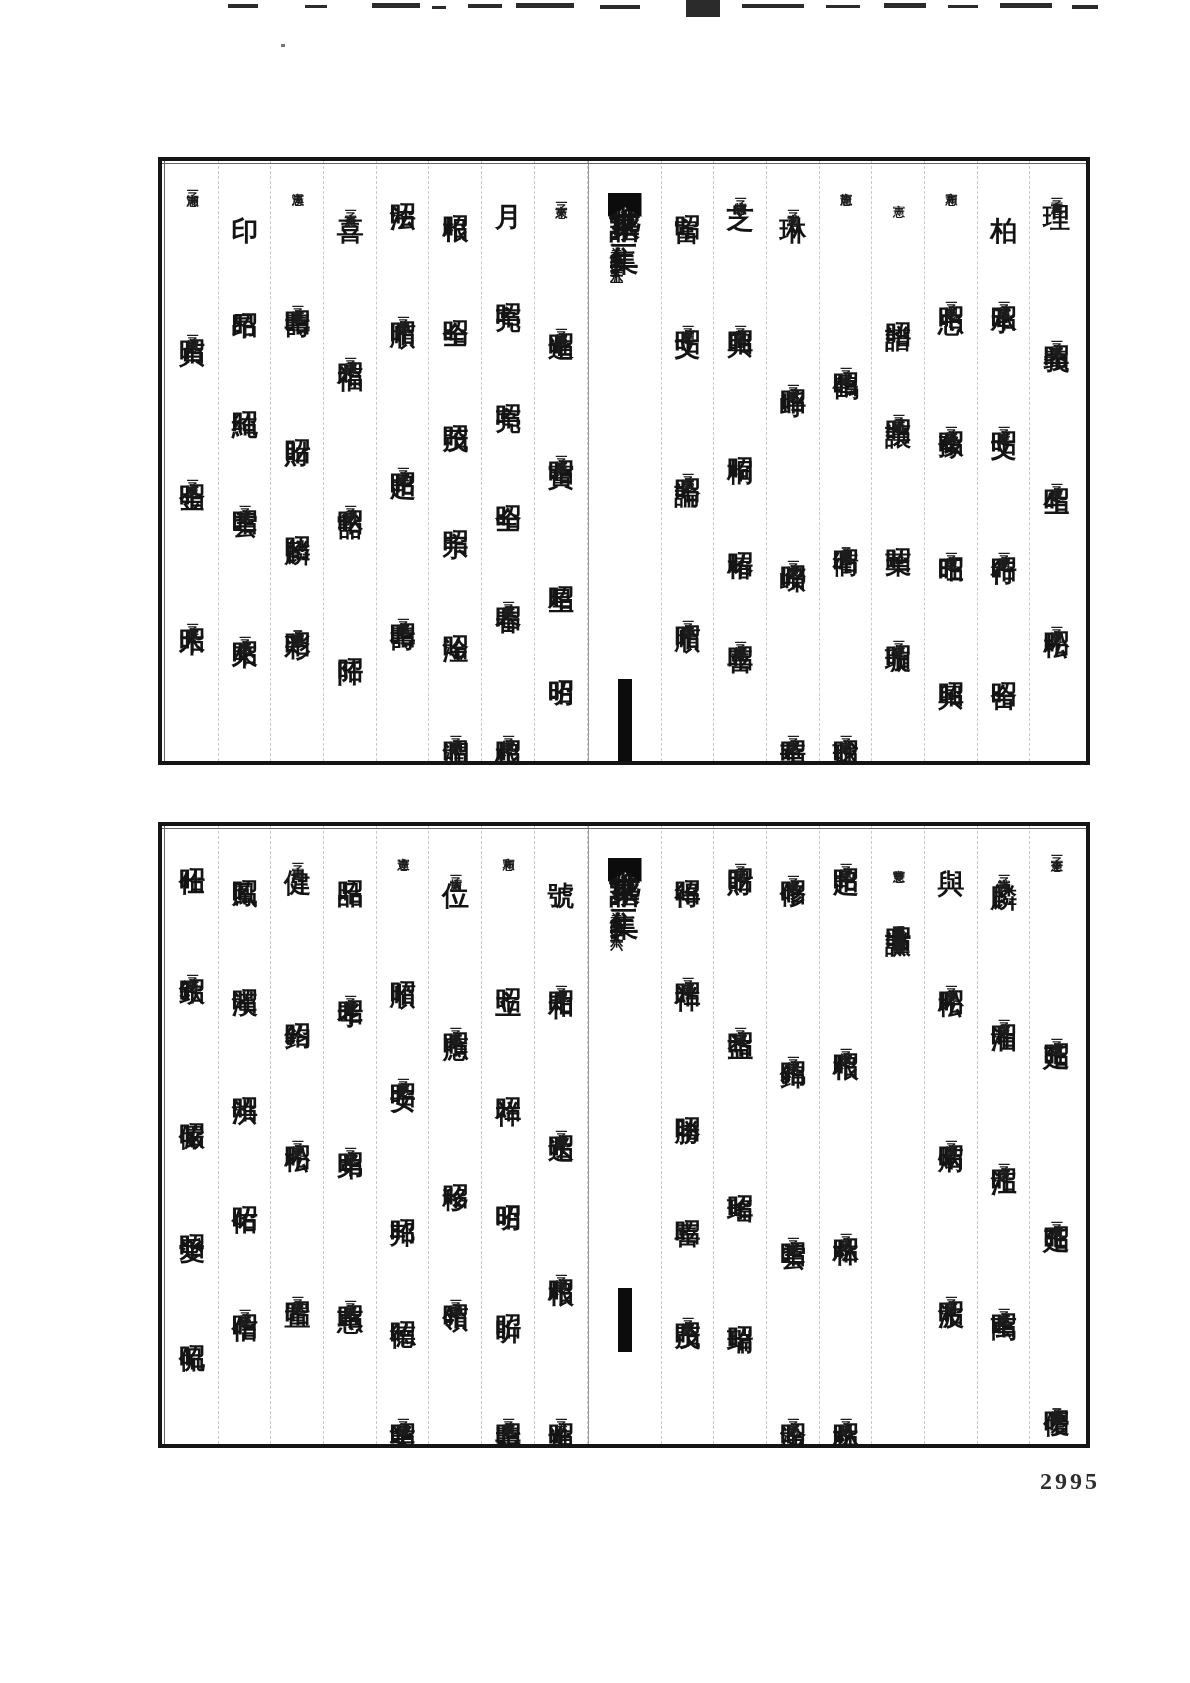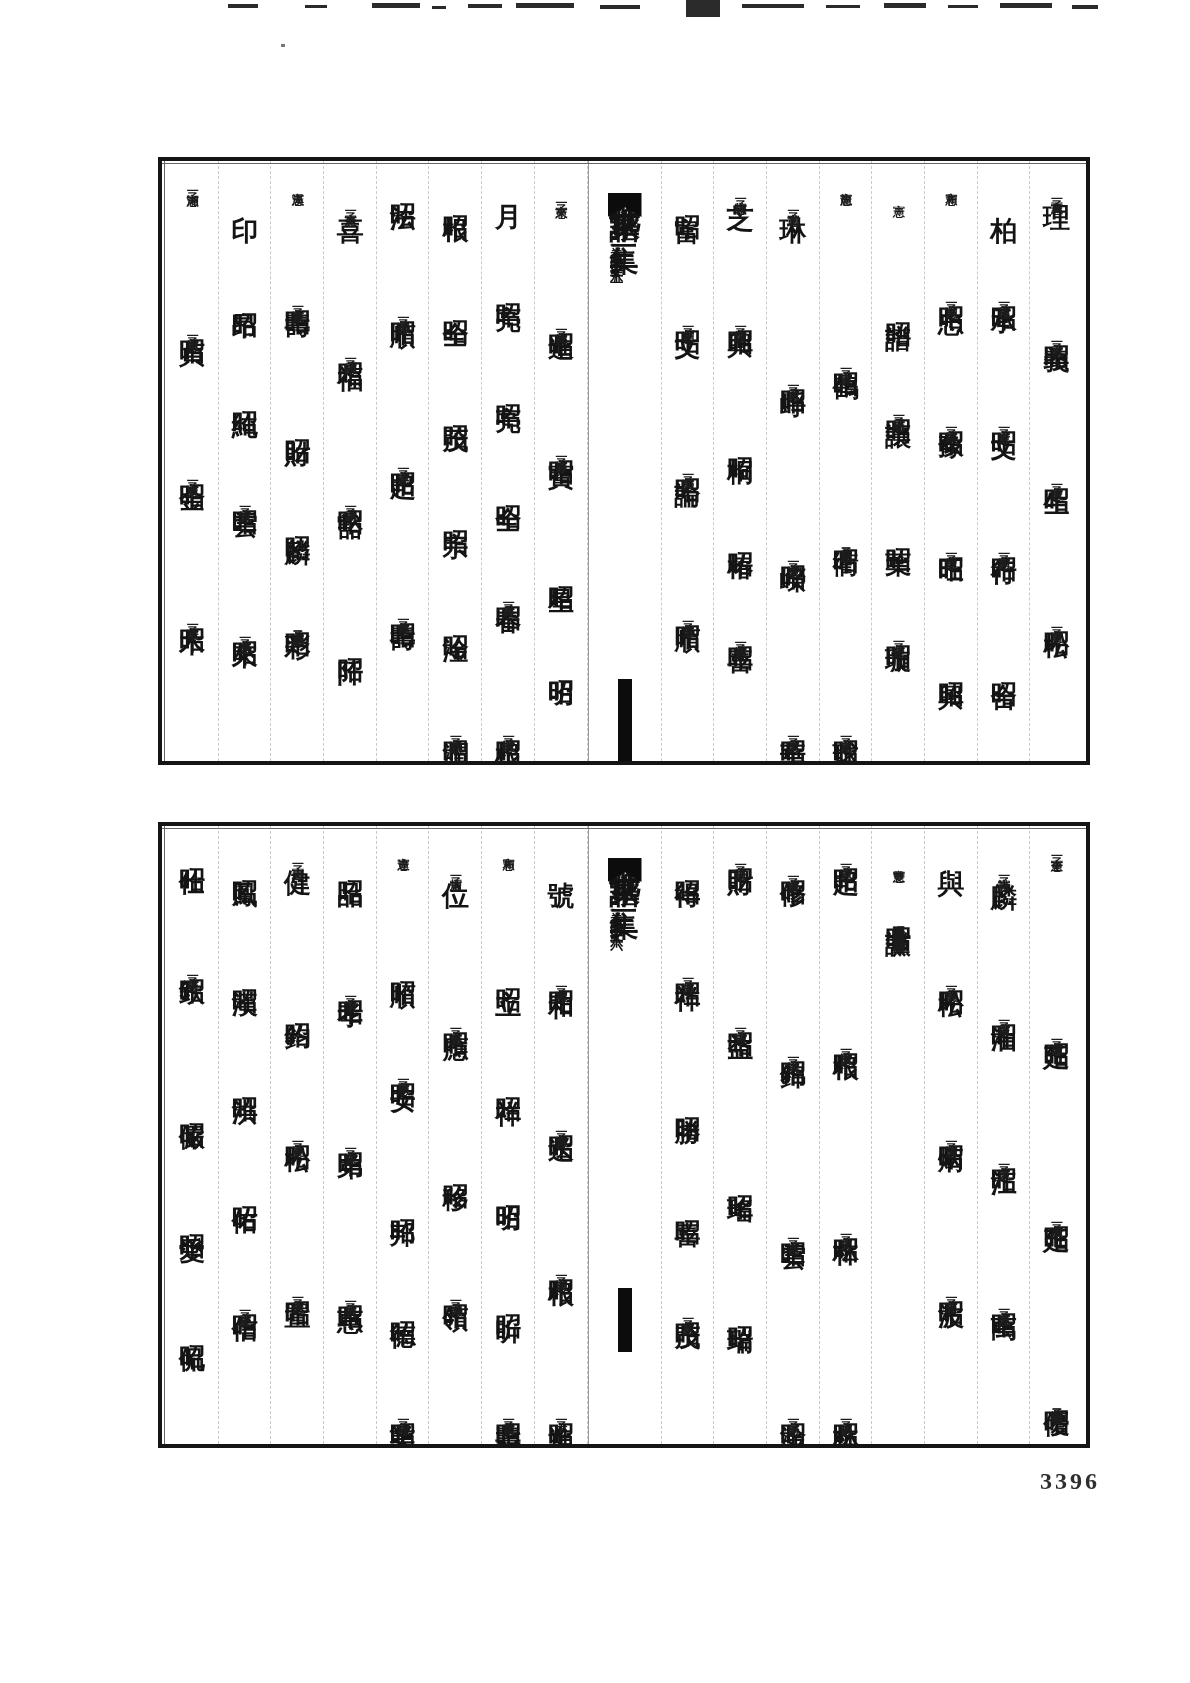--- a/index.html
+++ b/index.html
@@ -704,14 +704,14 @@
           <div class="entry">
             <div class="name">昭侃</div>
           </div>
           <div class="entry">
             <div class="name">昭和</div>
           </div>
         </div>
       </div>
   </section>
 
-  <div class="page-num">3396</div>
+  <div class="page-num">2995</div>
 </div>
 
 </body></html>

